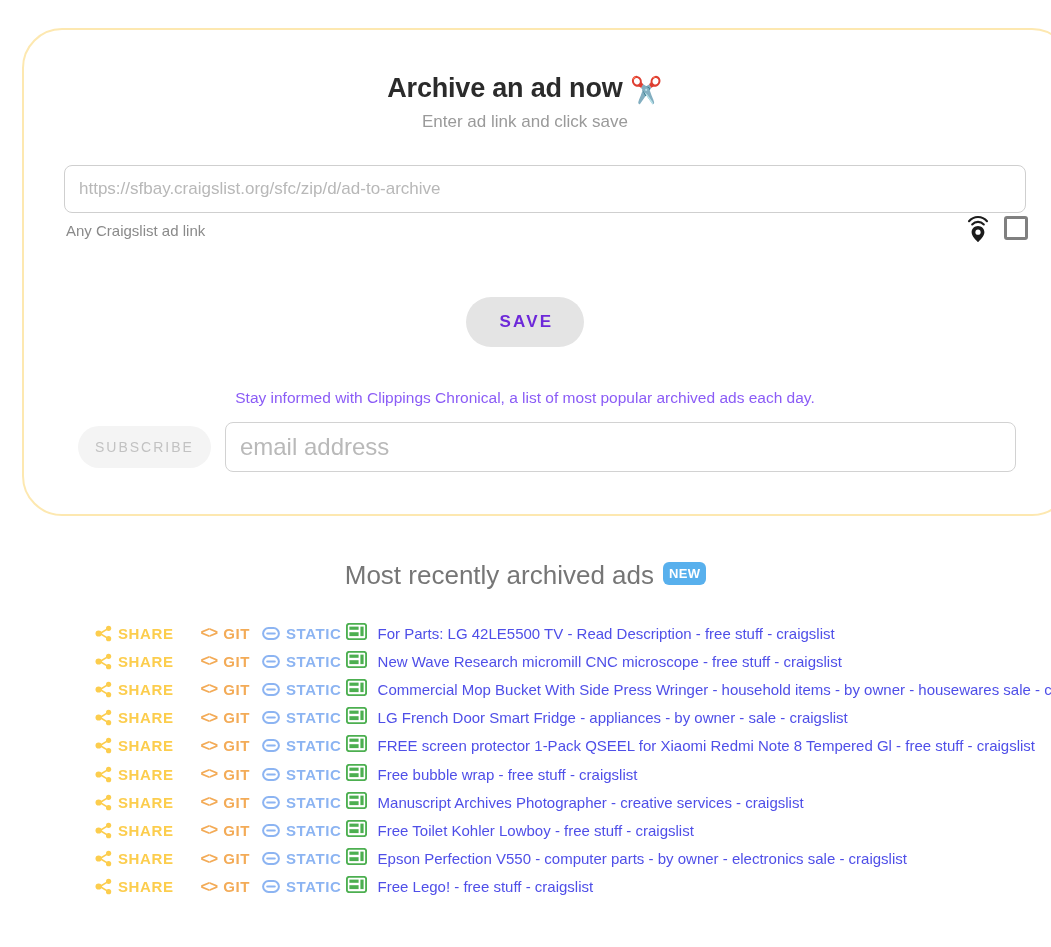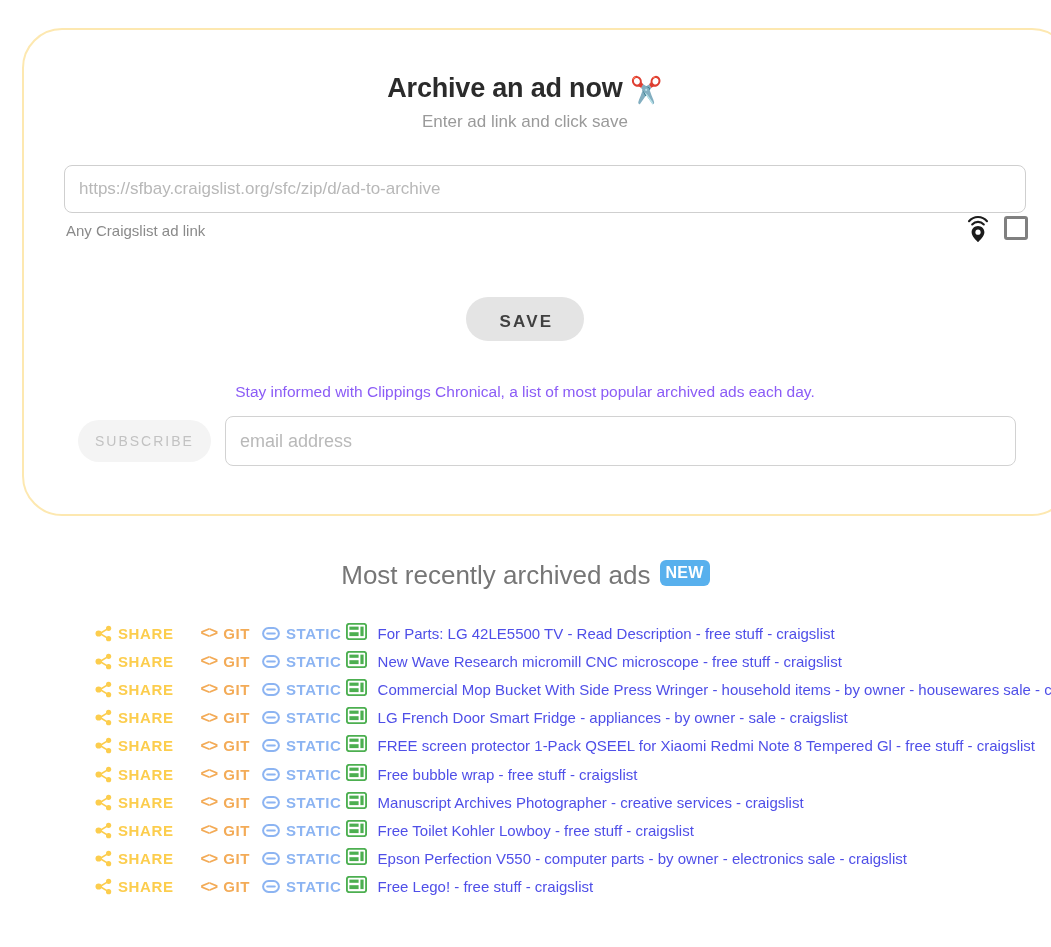--- a/index.html
+++ b/index.html
@@ -112,28 +112,28 @@
 
   .save-wrap {
     margin-top: 44px;
     text-align: center;
     position: relative;
     left: -22px;
   }
   .save-btn {
     display: inline-block;
     background: #e4e4e4;
-    color: #404040;
+    color: #6d28d9;
     border: none;
     border-radius: 26px;
     font-family: "Liberation Sans", sans-serif;
     font-size: 17px;
     font-weight: bold;
     letter-spacing: 2.2px;
-    padding: 15px 31px 9px 34px;
+    padding: 15px 31px 15px 34px;
     cursor: pointer;
   }
 
   .subscribe-note {
     text-align: center;
     font-size: 15.5px;
     color: #8b5cf6;
     margin-top: 42px;
     position: relative;
     left: -22px;
@@ -159,40 +159,40 @@
     white-space: nowrap;
   }
   .email-input {
     flex: 1;
     box-sizing: border-box;
     height: 50px;
     border: 1px solid #d2d2d2;
     border-radius: 8px;
     padding: 0 14px;
     font-family: "Liberation Sans", sans-serif;
-    font-size: 18px;
+    font-size: 24px;
     color: #444;
     outline: none;
     background: #fff;
   }
   .email-input::placeholder { color: #b9b9b9; }
 
   
   .recent-title {
     text-align: center;
     font-size: 26px;
     color: #767676;
     margin: 66px 0 0 0;
     font-weight: normal;
   }
   .new-badge {
     display: inline-block;
     background: #58b0ed;
     color: #ffffff;
-    font-size: 16px;
+    font-size: 13px;
     font-weight: bold;
     letter-spacing: 0.3px;
     padding: 4px 6px 4px 6px;
     border-radius: 6px;
     vertical-align: 6px;
     margin-left: 9px;
   }
 
   .ad-list {
     margin: 28px 0 0 0;

